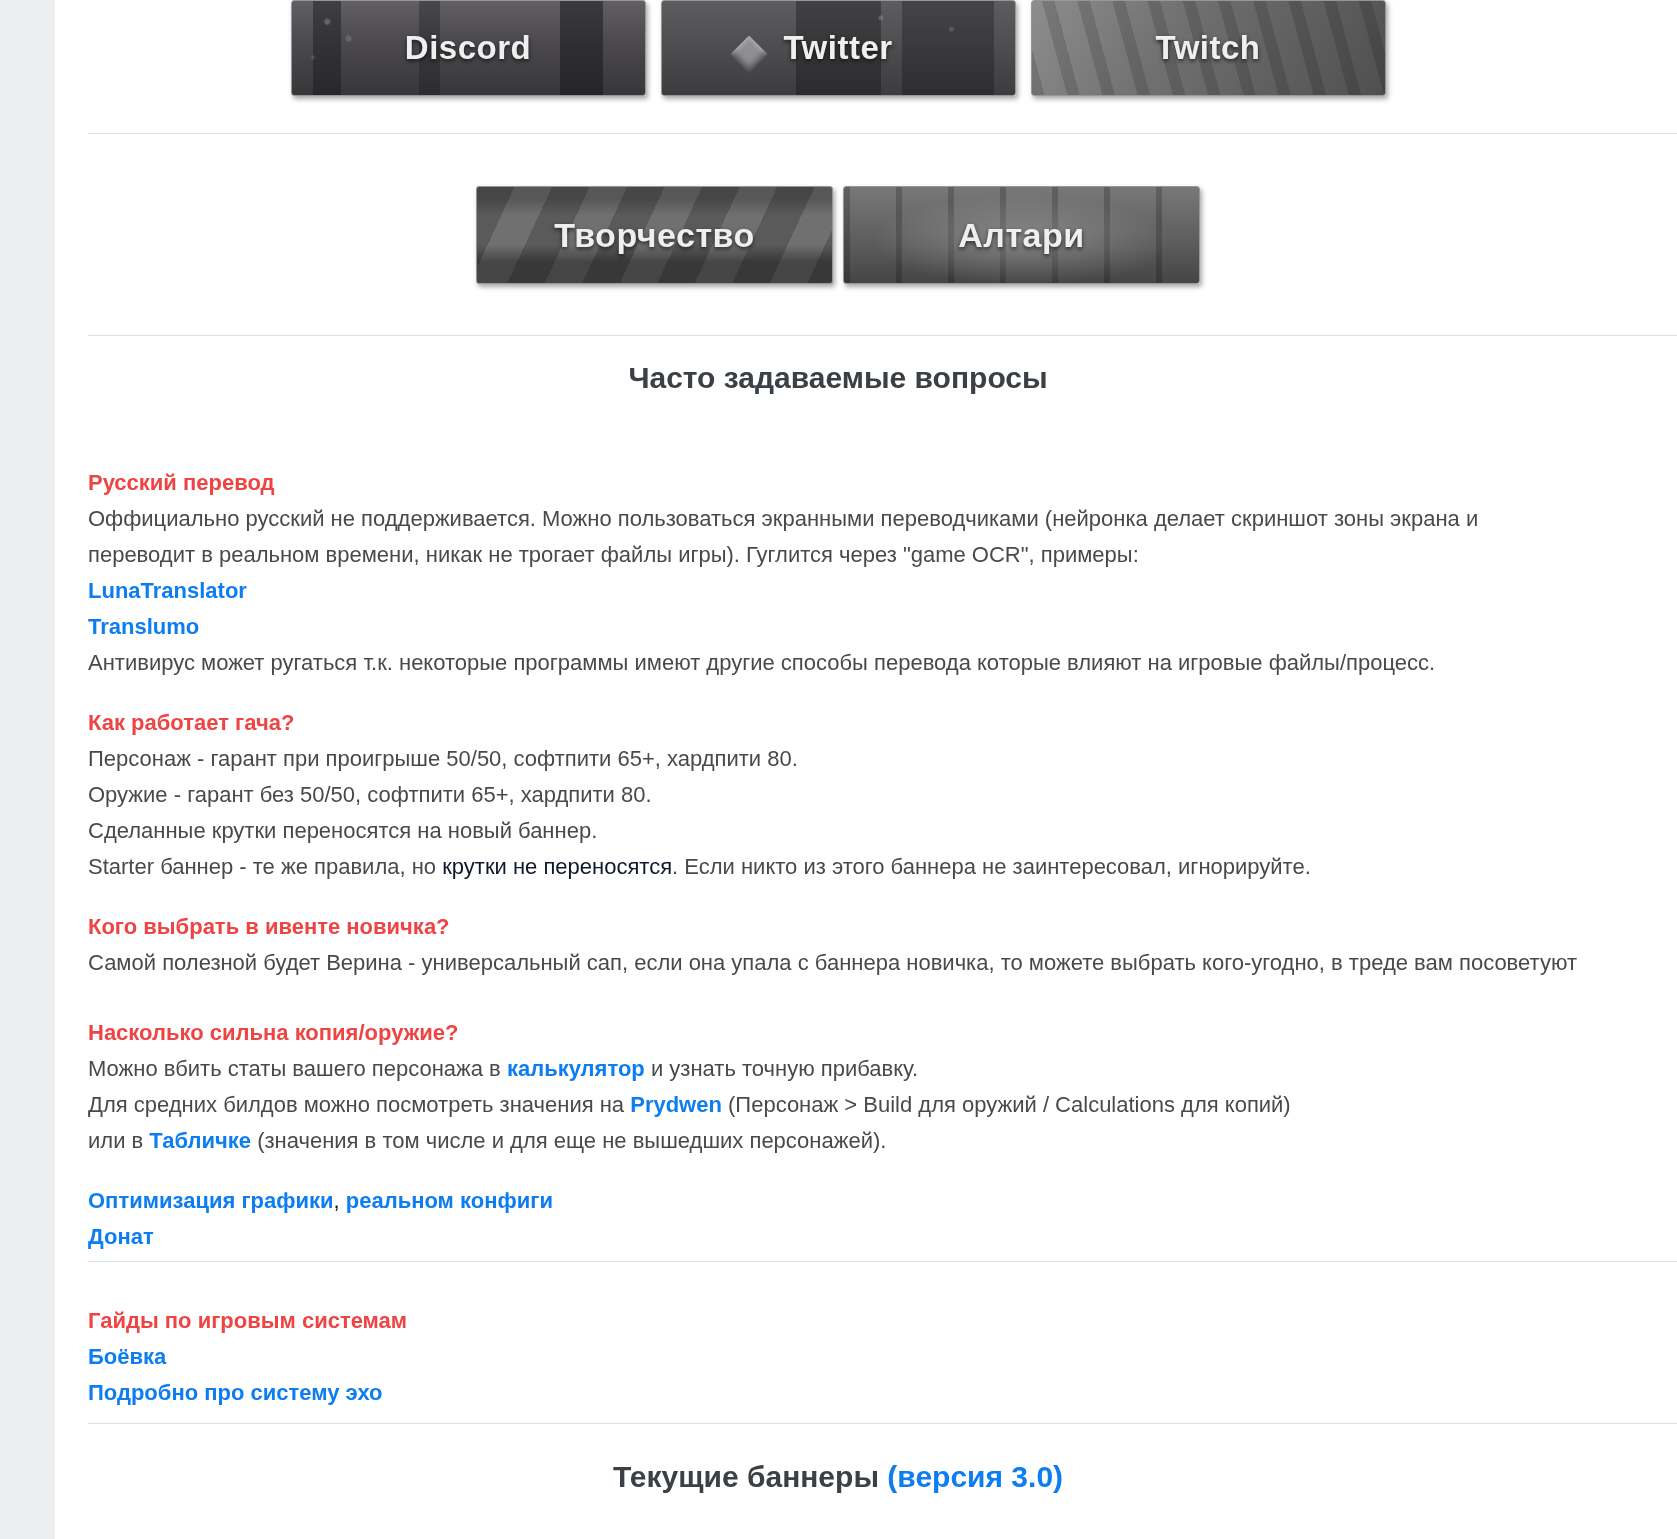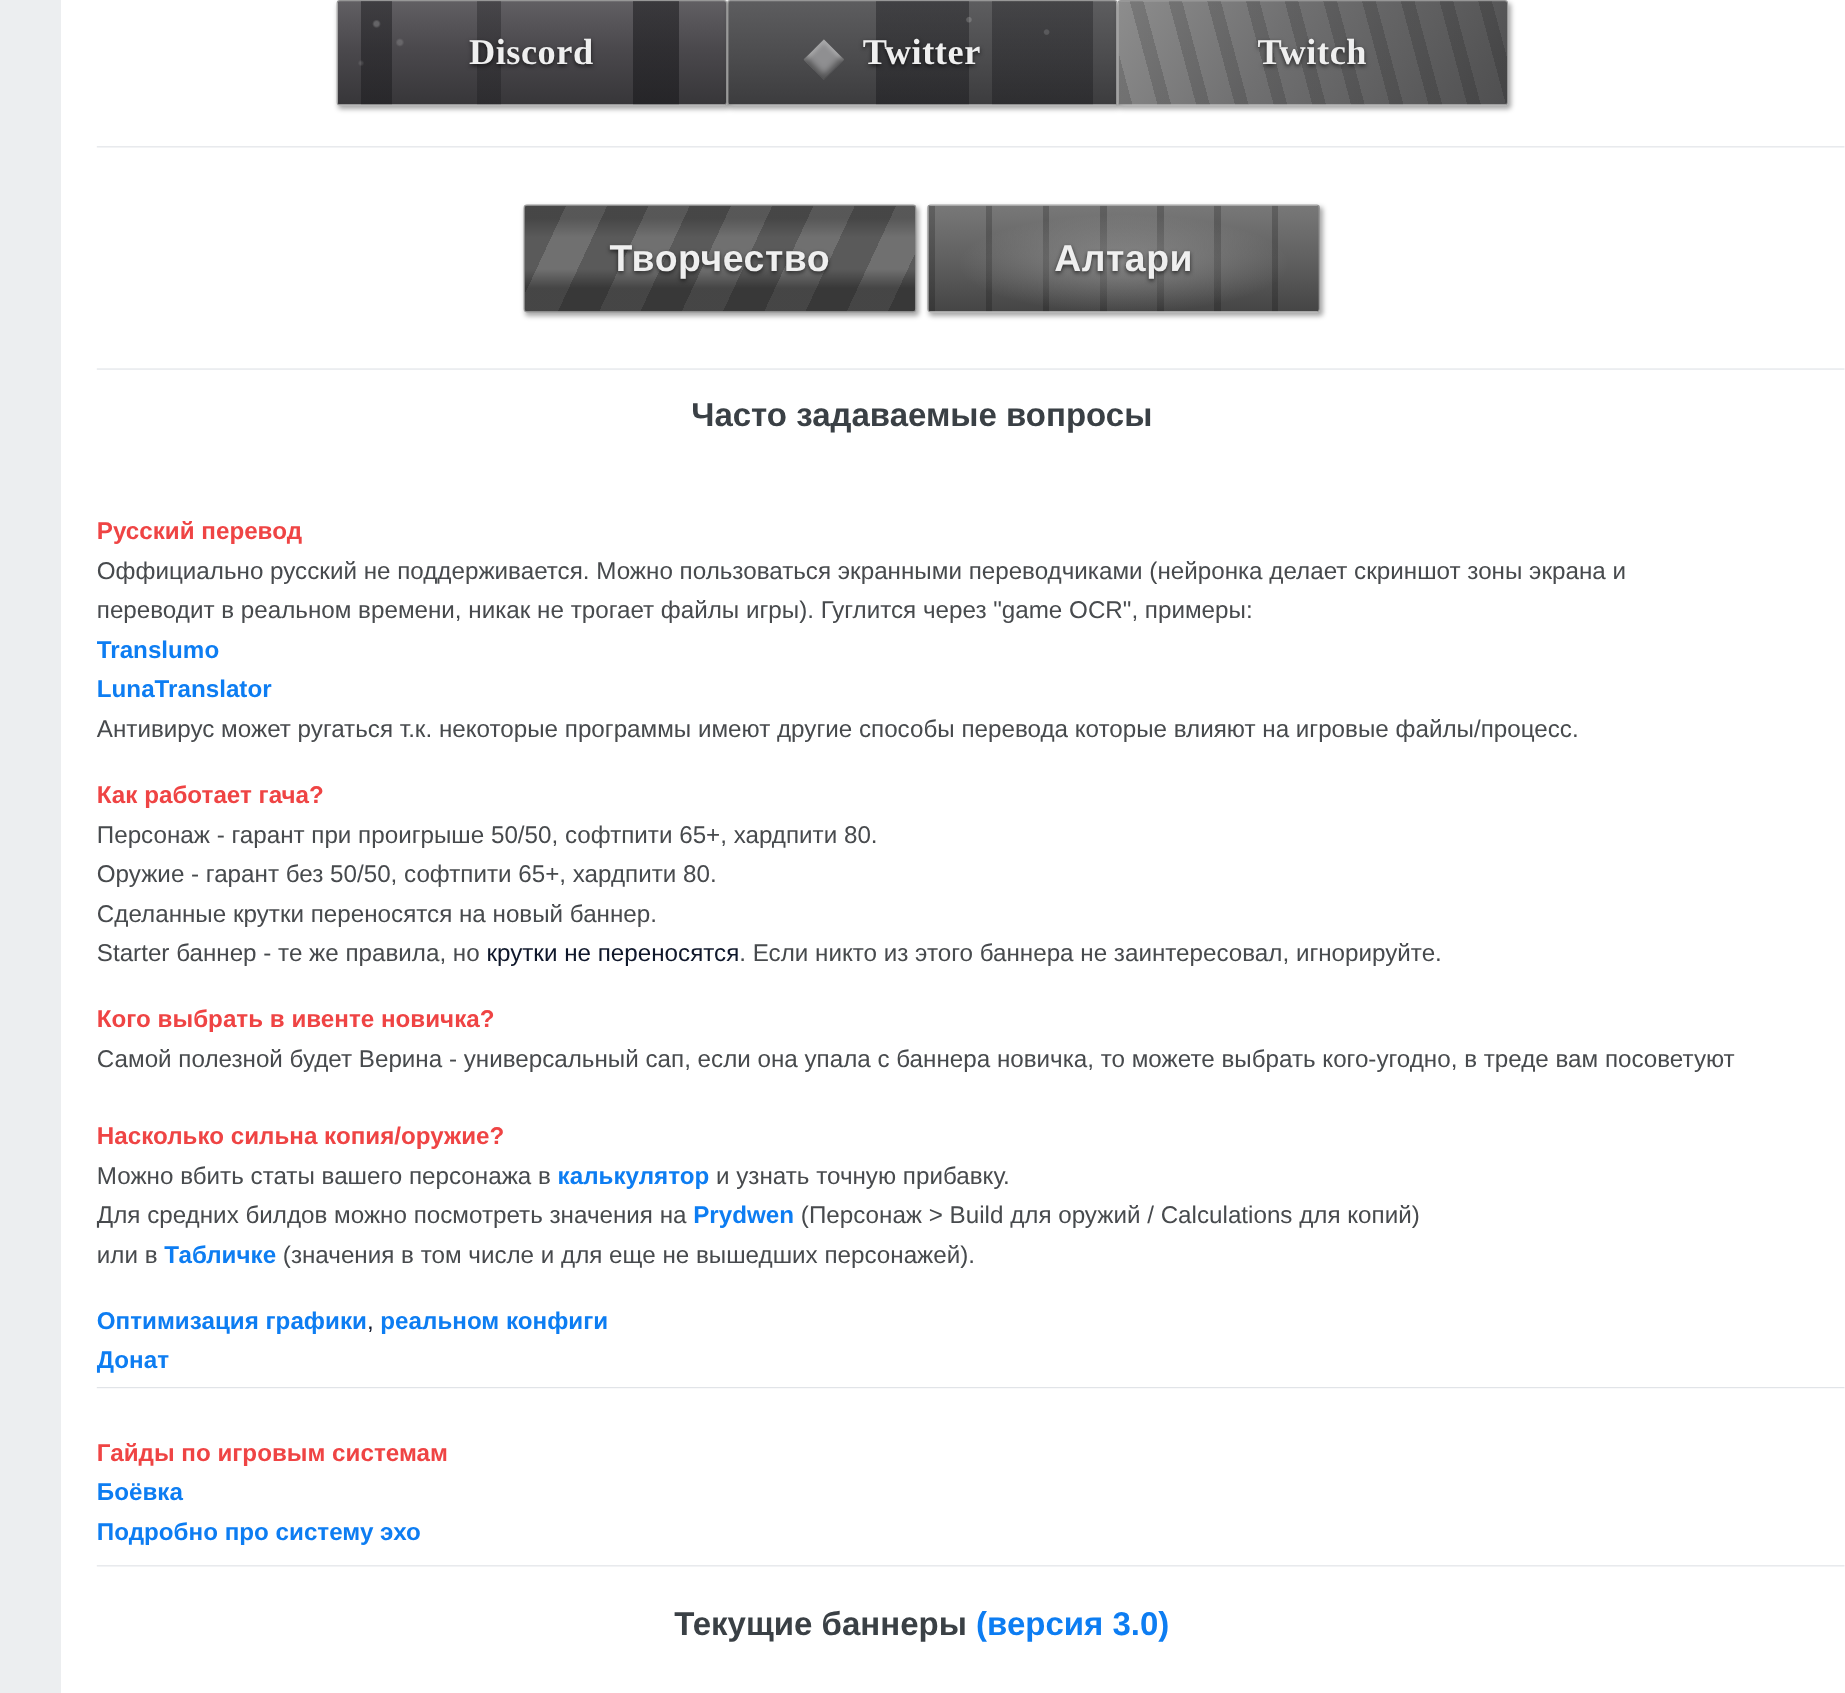--- a/index.html
+++ b/index.html
@@ -12,21 +12,21 @@
   }
   .left-strip {
     position: fixed; left: 0; top: 0; width: 55px; height: 1539px;
     background: #eceef0;
   }
   .content { margin-left: 55px; width: 1622px; }
   .centered { width: 1566px; }
 
   
   .banner-row { display: flex; justify-content: center; }
-  .banner-row.row1 { gap: 0; height: 96px; font-family: Liberation Serif, serif; }
+  .banner-row.row1 { gap: 15px; height: 96px; }
   .banner-row.row2 { gap: 10px; height: 98px; margin-top: 52px; }
   .banner {
     position: relative; display: flex; align-items: center; justify-content: center;
     border: 1px solid #979797; border-radius: 3px;
     box-shadow: 2px 3px 5px rgba(0,0,0,.35);
     cursor: pointer; overflow: hidden;
   }
   .row1 .banner { width: 355px; height: 96px; }
   .row2 .banner { width: 357px; height: 98px; }
   .banner-label {
@@ -137,22 +137,22 @@
   <hr class="hr-b">
 
   <h2>Часто задаваемые вопросы</h2>
 
   <div class="faq">
 
     <div class="faq-section first">
       <div class="fline fheading">Русский перевод</div>
       <div class="fline">Оффициально русский не поддерживается. Можно пользоваться экранными переводчиками (нейронка делает скриншот зоны экрана и</div>
       <div class="fline">переводит в реальном времени, никак не трогает файлы игры). Гуглится через "game OCR", примеры:</div>
+      <div class="fline"><a class="flink">LunaTranslator</a></div>
       <div class="fline"><a class="flink">Translumo</a></div>
-      <div class="fline"><a class="flink">LunaTranslator</a></div>
       <div class="fline">Антивирус может ругаться т.к. некоторые программы имеют другие способы перевода которые влияют на игровые файлы/процесс.</div>
     </div>
 
     <div class="faq-section">
       <div class="fline fheading">Как работает гача?</div>
       <div class="fline">Персонаж - гарант при проигрыше 50/50, софтпити 65+, хардпити 80.</div>
       <div class="fline">Оружие - гарант без 50/50, софтпити 65+, хардпити 80.</div>
       <div class="fline">Сделанные крутки переносятся на новый баннер.</div>
       <div class="fline"><span>Starter баннер - те же правила, но </span><span class="bold-run">крутки не переносятся</span><span>. Если никто из этого баннера не заинтересовал, игнорируйте.</span></div>
     </div>

